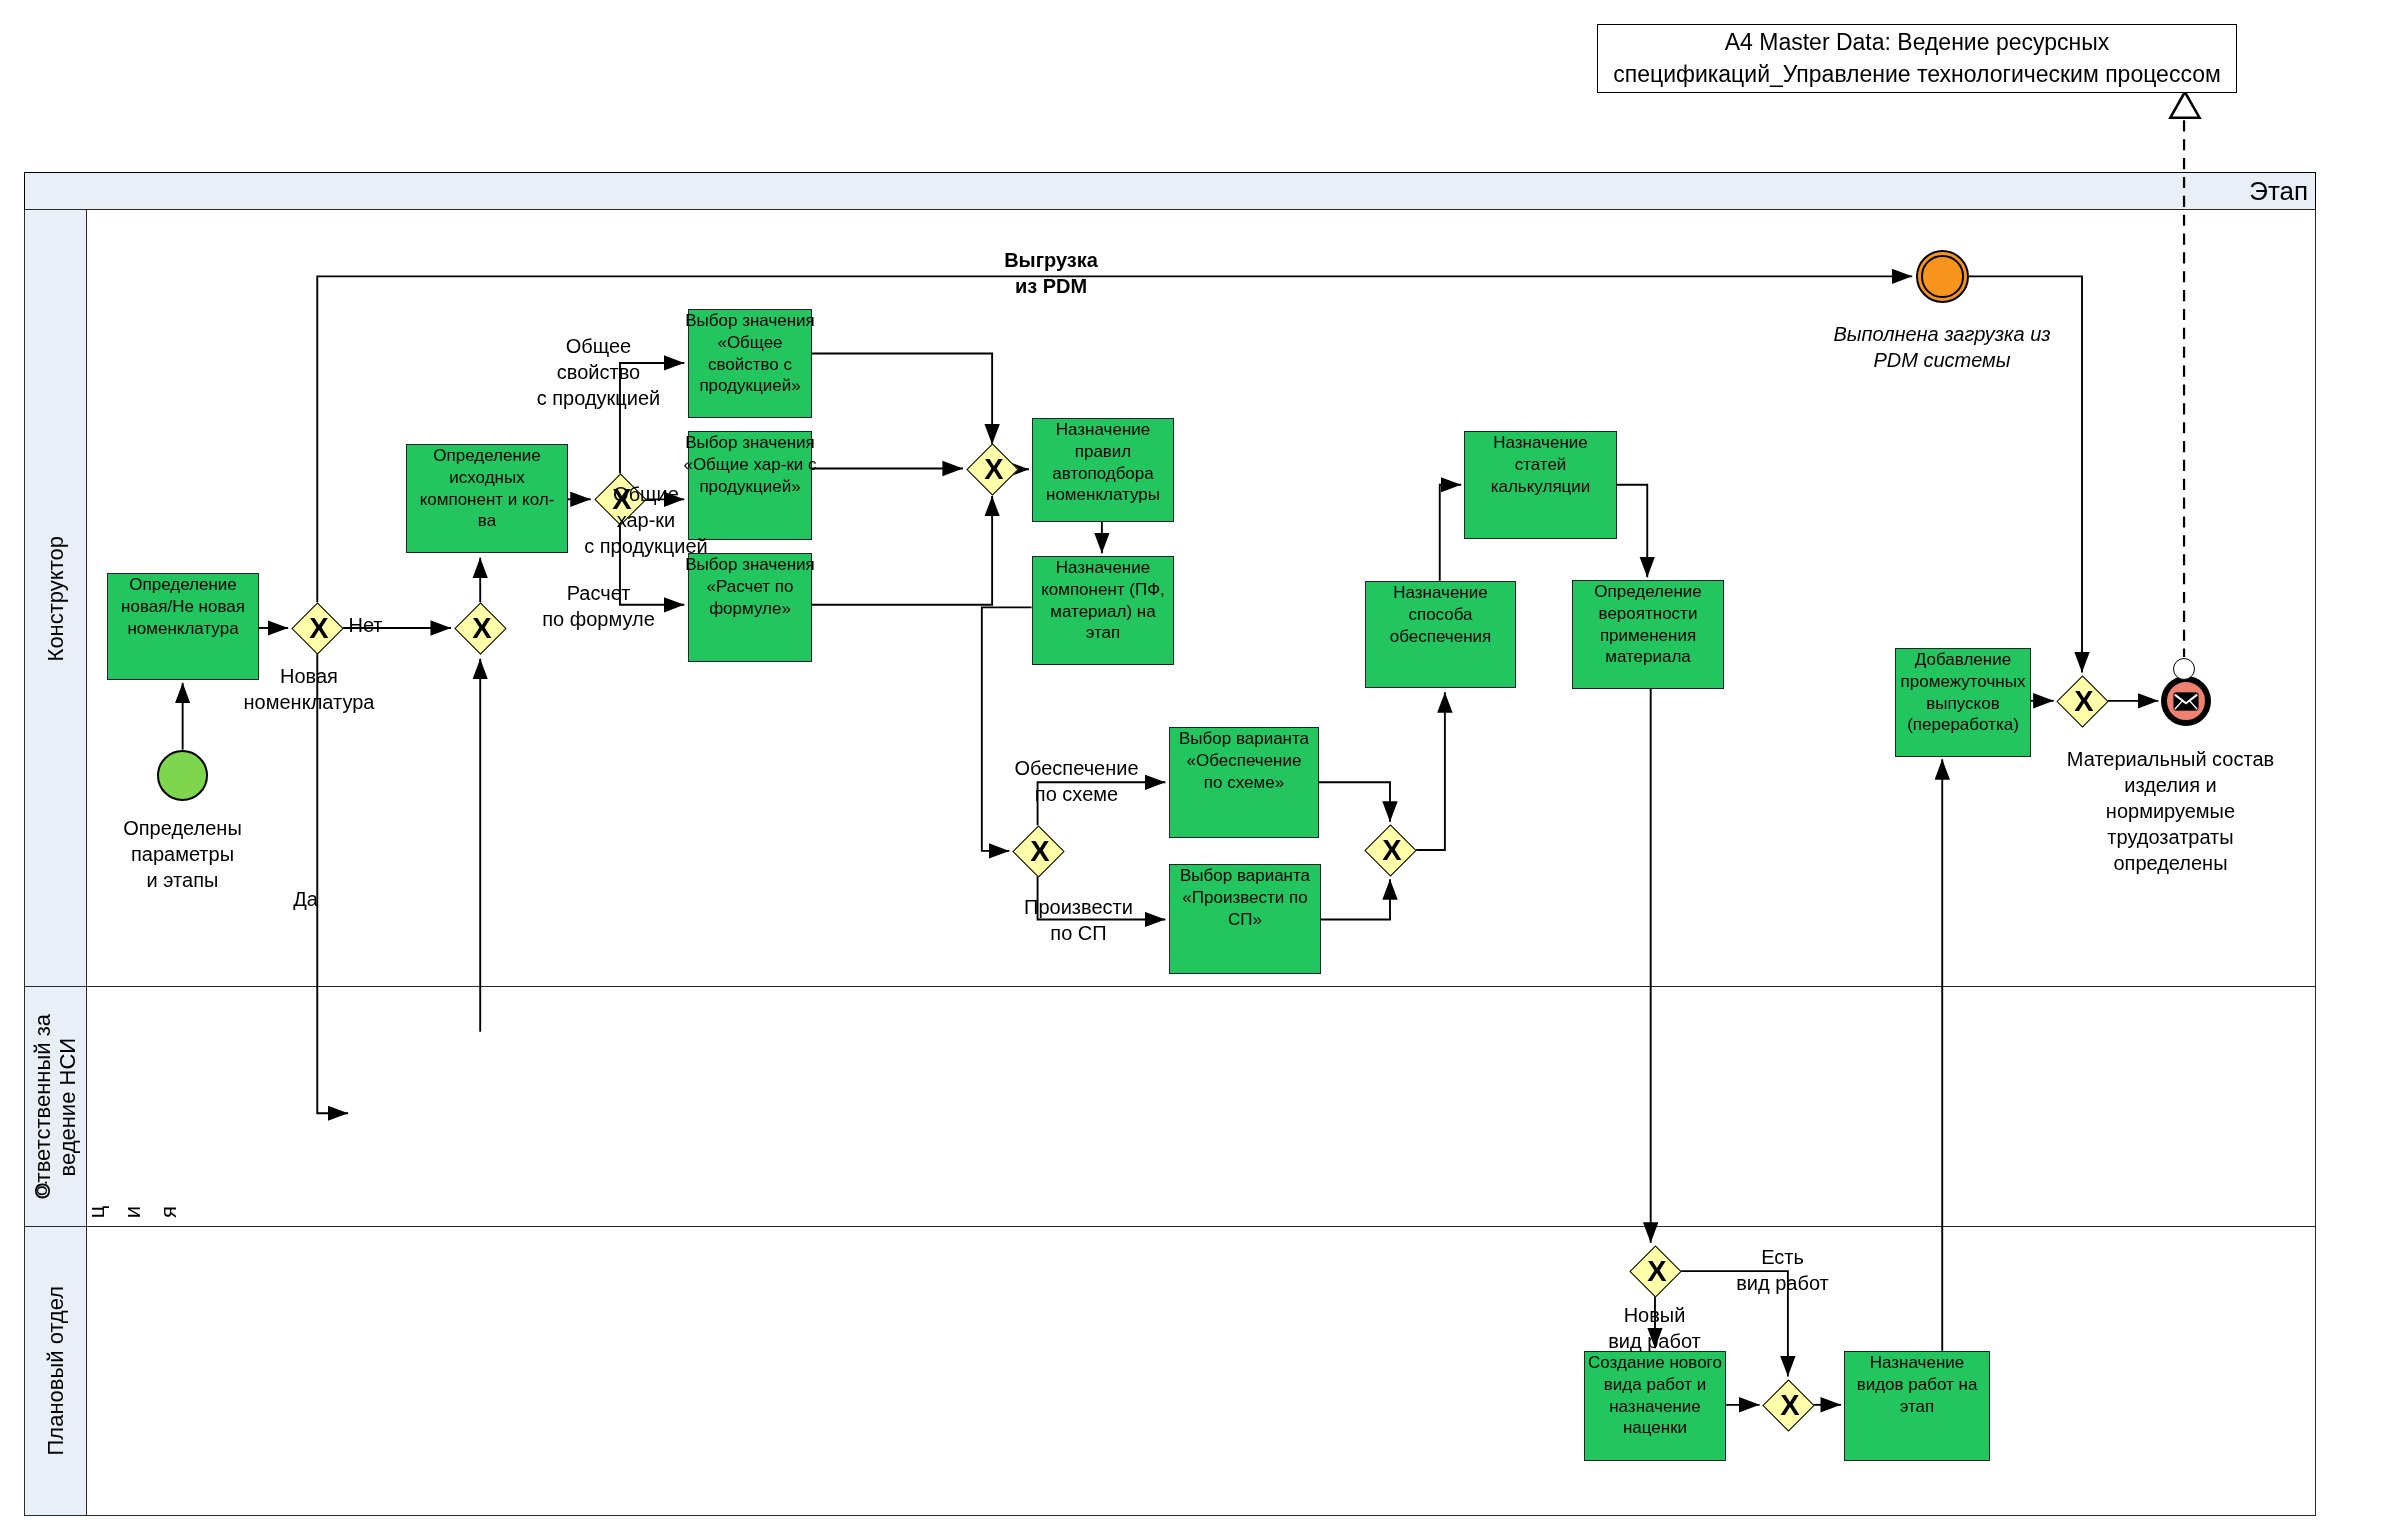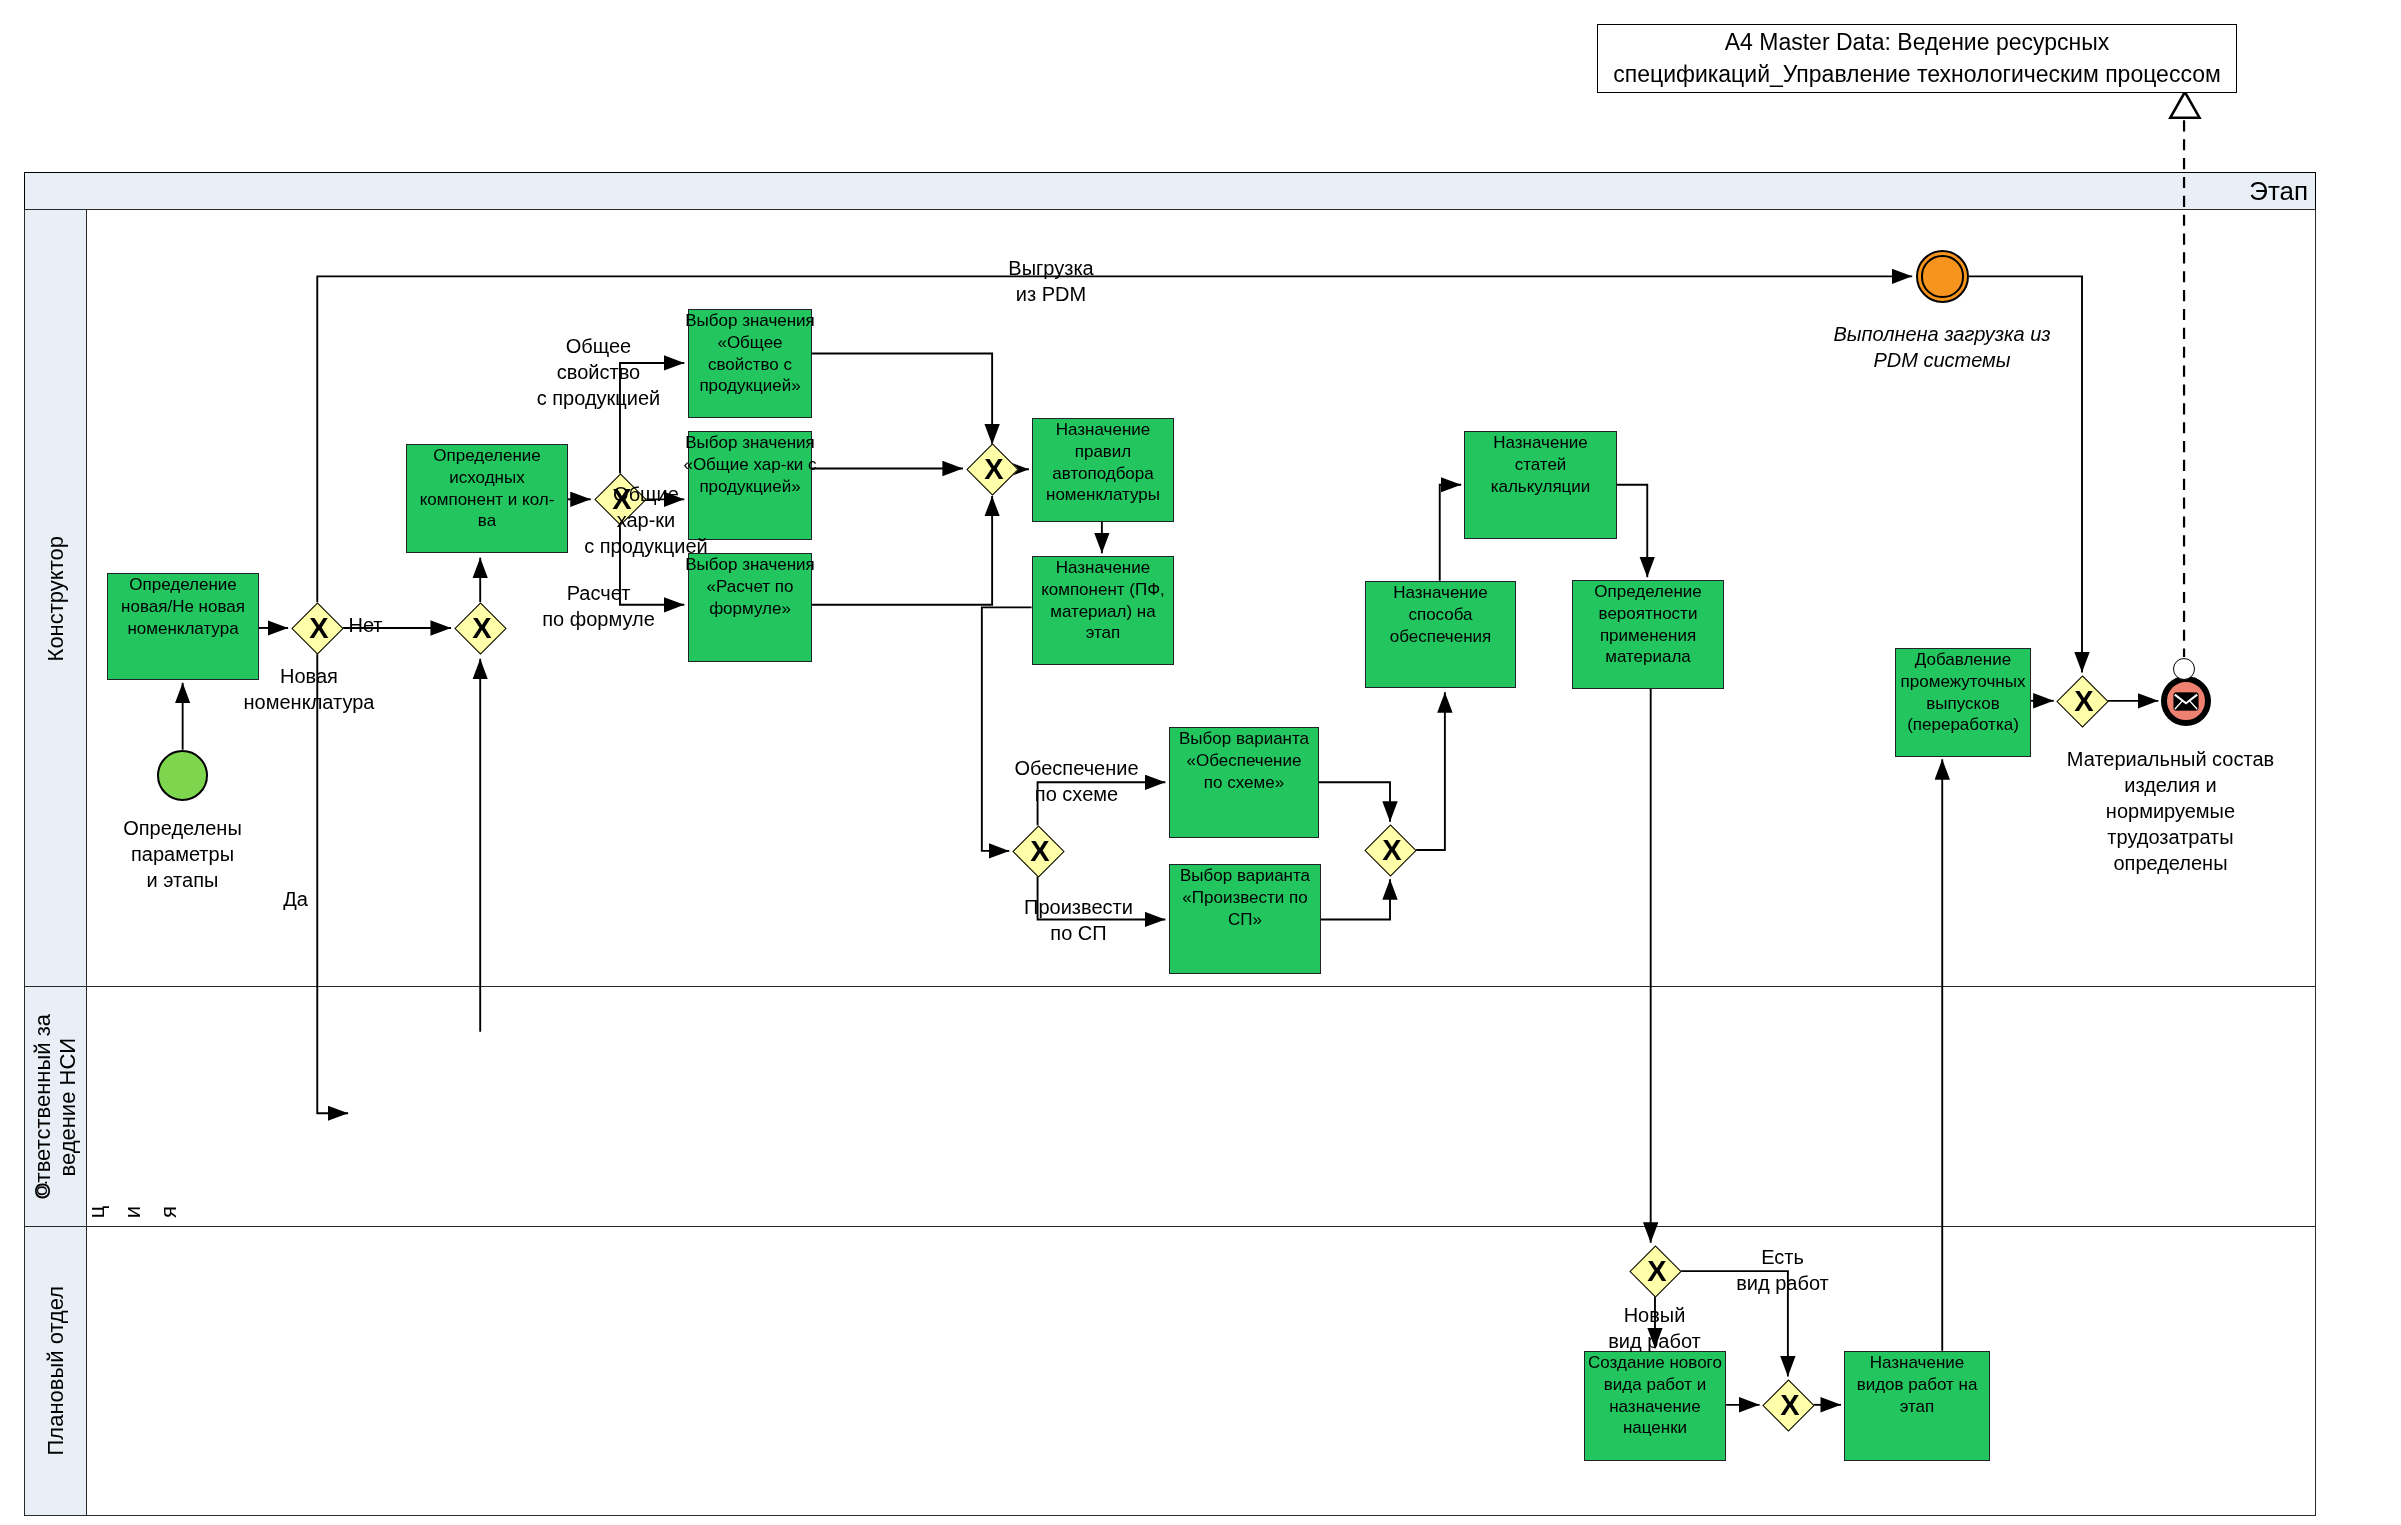--- a/index.html
+++ b/index.html
@@ -250,30 +250,30 @@
 PDM системы</div>
   <div class="lbl" style="left:2058px;top:746px;width:225px;">Материальный состав
 изделия и
 нормируемые
 трудозатраты
 определены</div>
 
   <div class="lbl" style="left:340px;top:612px;width:51px;">Нет</div>
   <div class="lbl" style="left:219px;top:663px;width:180px;">Новая
 номенклатура</div>
-  <div class="lbl" style="left:257px;top:886px;width:51px;text-align:right;">Да</div>
+  <div class="lbl" style="left:280px;top:886px;width:51px;">Да</div>
   <div class="lbl" style="left:515px;top:333px;width:167px;">Общее
 свойство
 с продукцией</div>
   <div class="lbl" style="left:562px;top:453px;width:168px;margin-top:28px;">Общие
 хар-ки
 с продукцией</div>
   <div class="lbl" style="left:515px;top:580px;width:167px;">Расчет
 по формуле</div>
-  <div class="lbl" style="left:978px;top:255px;width:146px;">Выгрузка
+  <div class="lbl" style="left:978px;top:247px;width:146px;font-weight:bold;">Выгрузка
 из PDM</div>
   <div class="lbl" style="left:995px;top:755px;width:163px;">Обеспечение
 по схеме</div>
   <div class="lbl" style="left:995px;top:894px;width:167px;">Произвести
 по СП</div>
   <div class="lbl" style="left:1707px;top:1244px;width:151px;">Есть
 вид работ</div>
   <div class="lbl" style="left:1578px;top:1302px;width:153px;">Новый
 вид работ</div>
 

